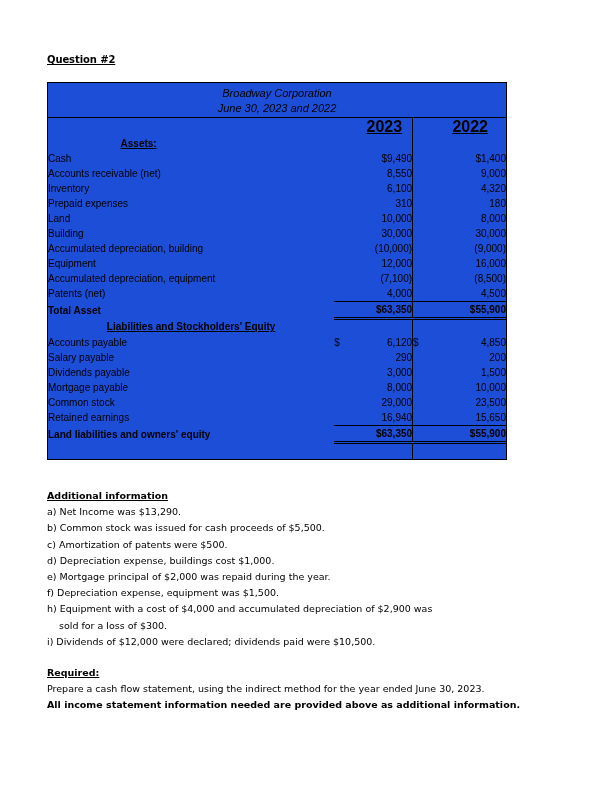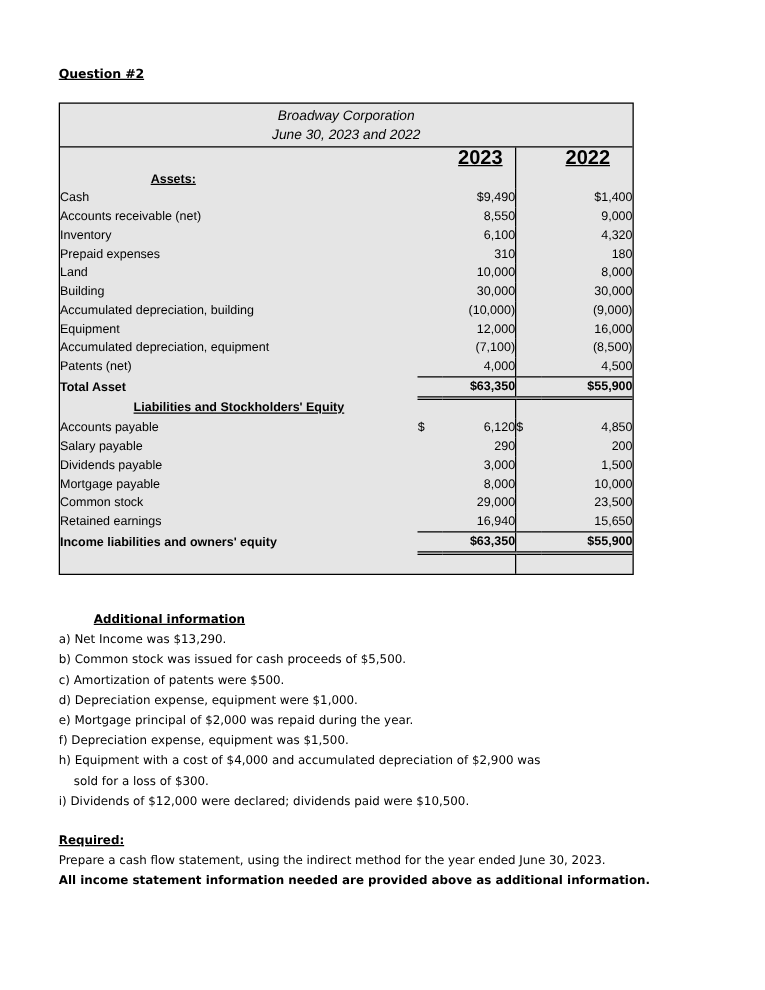--- a/index.html
+++ b/index.html
@@ -37,21 +37,21 @@
   }
 
   
   .bs-table {
     position: absolute;
     left: 47px;
     top: 82px;
     width: 460px;
     border: 1px solid #000;
     box-sizing: border-box;
-    background: #e5e5e5;
+    background: #1d4ed8;
   }
 
   .bs-title {
     text-align: center;
     font-style: italic;
     font-size: 11px;
     line-height: 14.5px;
     padding: 3px 0 2px 0;
     border-bottom: 1px solid #000;
   }
@@ -113,21 +113,20 @@
     left: 47px;
     top: 488px;
     width: 500px;
     font-family: "DejaVu Sans", sans-serif;
     font-size: 9.5px;
     line-height: 16.2px;
   }
   .info .hd {
     font-weight: bold;
     text-decoration: underline;
-    margin-left: 28px;
   }
   .info .ln { white-space: nowrap; }
   .info .indent { padding-left: 12px; }
 
   .required {
     position: absolute;
     left: 47px;
     top: 665px;
     width: 520px;
     font-family: "DejaVu Sans", sans-serif;
@@ -303,21 +302,21 @@
         </tr>
         <tr>
           <td class="label">Retained earnings</td>
           <td class="cur"></td>
           <td class="num">16,940</td>
           <td class="cur cur2-cell"></td>
           <td class="num">15,650</td>
         </tr>
 
         <tr class="total">
-          <td class="label">Income liabilities and owners' equity</td>
+          <td class="label">Land liabilities and owners' equity</td>
           <td class="cur rule-top rule-double"></td>
           <td class="num rule-top rule-double">$63,350</td>
           <td class="cur cur2-cell rule-top rule-double"></td>
           <td class="num rule-top rule-double">$55,900</td>
         </tr>
 
         <tr>
           <td class="tail"></td>
           <td class="tail"></td>
           <td class="tail"></td>
@@ -327,21 +326,21 @@
 
       </tbody>
     </table>
   </div>
 
   <div class="info">
     <div class="hd ln">Additional information</div>
     <div class="ln">a) Net Income was $13,290.</div>
     <div class="ln">b) Common stock was issued for cash proceeds of $5,500.</div>
     <div class="ln">c) Amortization of patents were $500.</div>
-    <div class="ln">d) Depreciation expense, equipment were $1,000.</div>
+    <div class="ln">d) Depreciation expense, buildings cost $1,000.</div>
     <div class="ln">e) Mortgage principal of $2,000 was repaid during the year.</div>
     <div class="ln">f) Depreciation expense, equipment was $1,500.</div>
     <div class="ln">h) Equipment with a cost of $4,000 and accumulated depreciation of $2,900 was</div>
     <div class="ln indent">sold for a loss of $300.</div>
     <div class="ln">i) Dividends of $12,000 were declared; dividends paid were $10,500.</div>
   </div>
 
   <div class="required">
     <div class="hd ln">Required:</div>
     <div class="ln">Prepare a cash flow statement, using the indirect method for the year ended June 30, 2023.</div>

